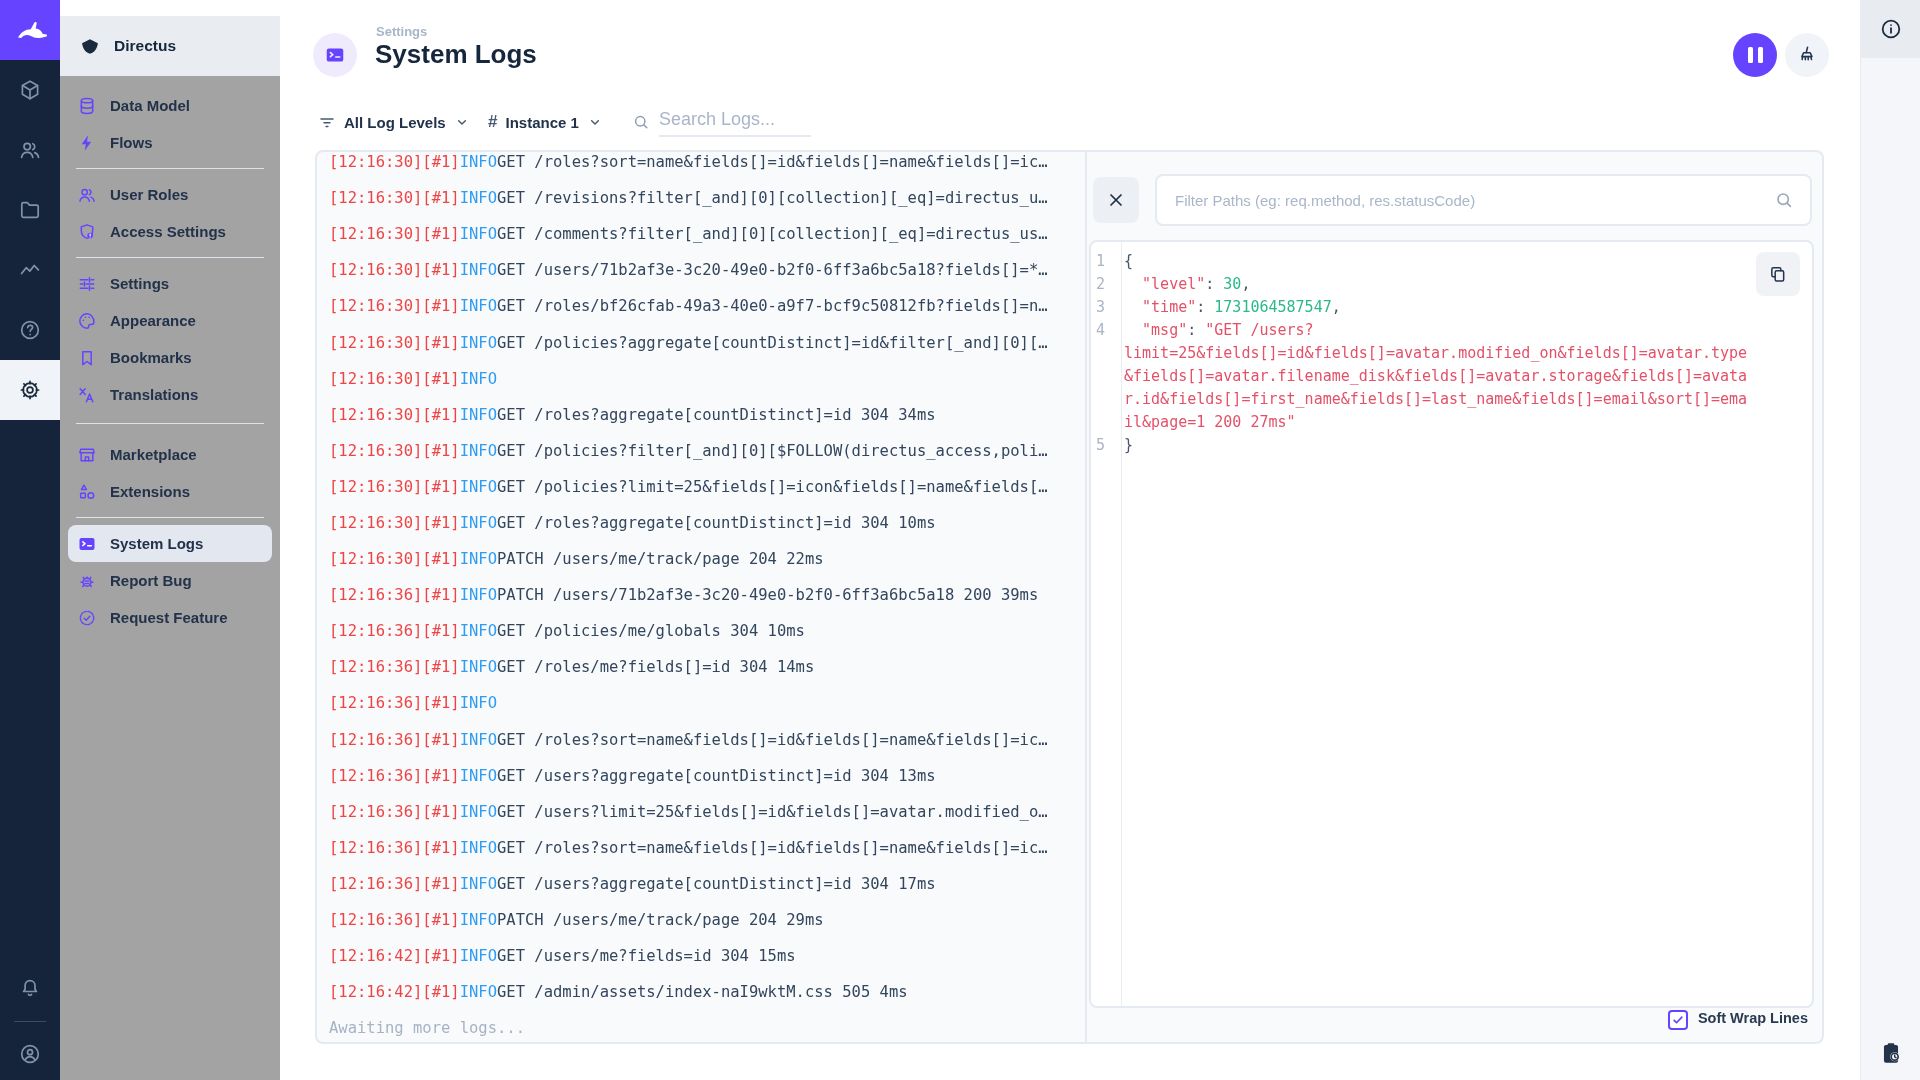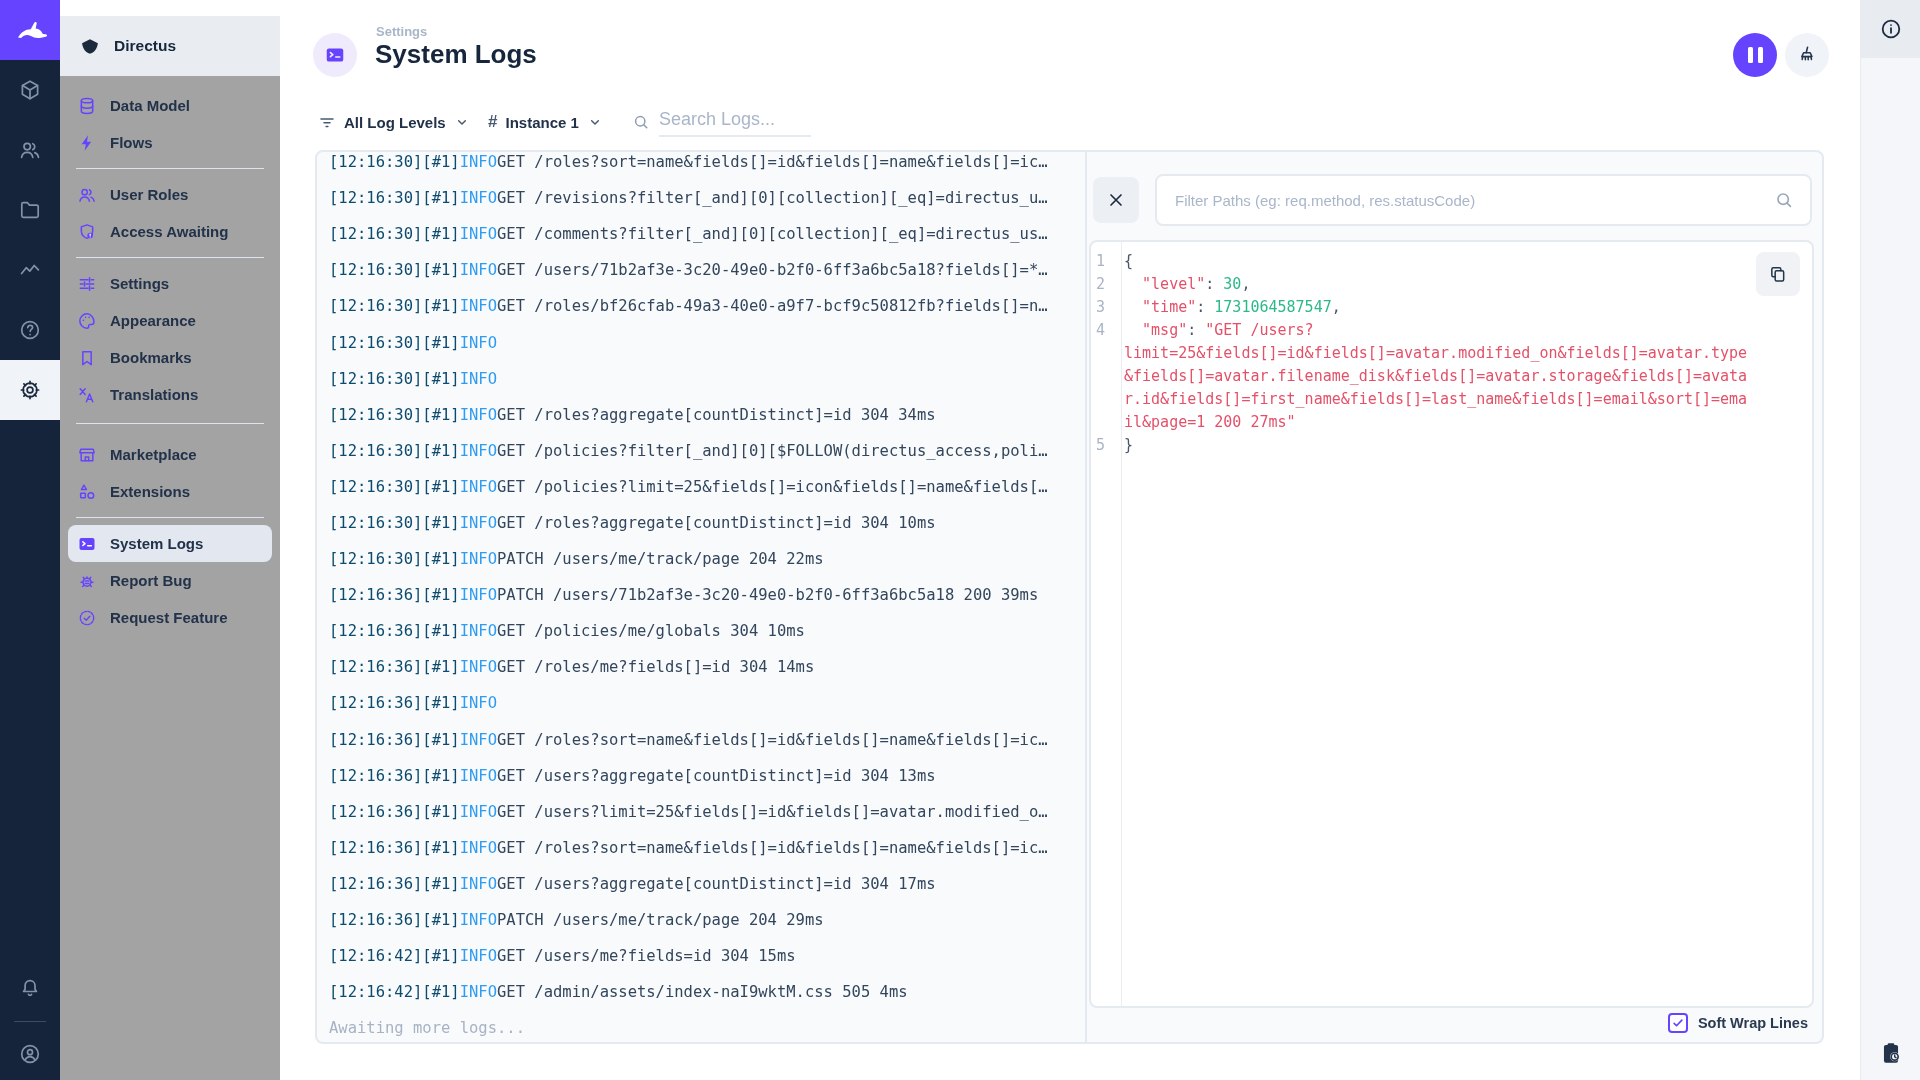--- a/index.html
+++ b/index.html
@@ -43,21 +43,21 @@
   .hash{font-size:17px;font-weight:600;color:#48596E;}
   .f-search{position:absolute;left:352px;top:107px;height:30px;display:flex;align-items:center;gap:9px;color:#8D9DB2;}
   .f-search input{width:152px;border:none;border-bottom:2px solid #E5EAF1;background:transparent;outline:none;font-family:"Liberation Sans",sans-serif;font-size:18px;font-weight:500;color:#22324A;padding:2px 0 5px;}
   .f-search input::placeholder{color:#A9B6C9;}
 
   
   .panel{position:absolute;left:35px;top:150px;width:1509px;height:894px;border:2px solid #E5EAF1;border-radius:8px;background:#F8FAFC;overflow:hidden;}
   .loglist{position:absolute;left:0;top:0;width:768px;height:100%;padding-left:12px;overflow:hidden;}
   .loglist-inner{margin-top:-8px;}
   .log-row{height:36.1px;display:flex;align-items:center;font-family:"DejaVu Sans Mono",monospace;font-size:15.5px;color:#33465C;white-space:pre;overflow:hidden;cursor:pointer;}
-  .log-row .lt,.log-row .lp{color:#0c4a6e;}
+  .log-row .lt,.log-row .lp{color:#ef4444;}
   .log-row .ll{color:#2F9CF1;}
   .log-footer{height:36.1px;display:flex;align-items:center;font-family:"DejaVu Sans Mono",monospace;font-size:15.5px;color:#A7B3C4;}
   .vdiv{position:absolute;left:768px;top:0;width:2px;height:100%;background:#E5EAF1;}
 
   
   .detail{position:absolute;left:770px;top:0;right:0;bottom:0;}
   .close-btn{position:absolute;left:6px;top:25px;width:46px;height:46px;border-radius:8px;background:#ECEFF4;display:flex;align-items:center;justify-content:center;color:#1B2A3D;cursor:pointer;}
   .filter-box{position:absolute;left:68px;top:22px;right:10px;height:52px;background:#fff;border:2px solid #E5EAF1;border-radius:8px;display:flex;align-items:center;}
   .filter-box input{flex:1;border:none;outline:none;background:transparent;padding:0 12px 0 18px;font-family:"Liberation Sans",sans-serif;font-size:15px;color:#3b82f6;}
   .filter-box input::placeholder{color:#A9B6C9;}
@@ -66,21 +66,21 @@
   .gutter-sep{position:absolute;left:30px;top:0;bottom:0;width:1px;background:#EAEEF3;}
   .code-rows{position:absolute;left:0;top:8px;right:0;font-family:"DejaVu Sans Mono",monospace;font-size:15px;line-height:23px;}
   .code-row{display:flex;}
   .gut{width:22px;padding-right:8px;text-align:right;color:#A9B4C5;flex:none;}
   .ct{flex:1;padding:0 60px 0 11px;white-space:pre-wrap;overflow-wrap:break-word;word-break:break-word;color:#47566B;}
   .seg-key{color:#E35169;}
   .seg-string{color:#E35169;}
   .seg-number{color:#2BB98A;}
   .seg-punct{color:#47566B;}
   .copy-btn{position:absolute;right:12px;top:10px;width:44px;height:44px;border-radius:8px;background:#F0F2F6;display:flex;align-items:center;justify-content:center;color:#22334A;cursor:pointer;}
-  .softwrap{position:absolute;right:14px;bottom:6px;height:26px;display:flex;align-items:center;gap:10px;font-size:14.5px;font-weight:600;color:#2A3A50;}
+  .softwrap{position:absolute;right:14px;bottom:6px;height:26px;display:flex;gap:10px;font-size:14.5px;font-weight:600;color:#2A3A50;}
   .checkbox{width:20px;height:20px;border:2px solid #6644FF;border-radius:4px;background:#fff;display:flex;align-items:center;justify-content:center;cursor:pointer;}
 
   
   .rail{position:absolute;left:1860px;top:0;width:60px;height:1080px;background:#F4F6F9;border-left:1px solid #E8ECF1;}
   .rail-top{height:58px;background:#E8ECF1;display:flex;align-items:center;justify-content:center;color:#1B2B42;cursor:pointer;}
   .rail-clip{position:absolute;left:0;bottom:14px;width:60px;display:flex;justify-content:center;color:#22334A;cursor:pointer;}
 </style>
 </head>
 <body>
 
@@ -180,21 +180,21 @@
           </svg>
         <span>User Roles</span>
       </div>
       <div class="nav-item">
         <svg viewBox="0 0 24 24" fill="none" stroke="currentColor" stroke-width="1.8" stroke-linecap="round" stroke-linejoin="round">
             <path d="M12 3.4l6.8 2.4v4.8c0 4.3-2.9 7.6-6.8 9-3.9-1.4-6.8-4.7-6.8-9V5.8L12 3.4z"></path>
             <circle cx="15.8" cy="16.2" r="3.4" fill="currentColor" stroke="none"></circle>
             <path d="M15.8 14.6v1.9" stroke="#F0F3F7" stroke-width="1.5"></path>
             <circle cx="15.8" cy="18" r=".7" fill="#F0F3F7" stroke="none"></circle>
           </svg>
-        <span>Access Awaiting</span>
+        <span>Access Settings</span>
       </div>
       <div class="nav-div"></div>
 
       <div class="nav-item">
         <svg viewBox="0 0 24 24" fill="none" stroke="currentColor" stroke-width="1.8" stroke-linecap="round">
             <path d="M4 7h9M17 7h3M15 4.5v5M4 12h3M11 12h9M9 9.5v5M4 17h9M17 17h3M15 14.5v5"></path>
           </svg>
         <span>Settings</span>
       </div>
       <div class="nav-item">
@@ -312,21 +312,21 @@
     </div>
 
     <div class="panel">
       <div class="loglist">
         <div class="loglist-inner" id="log-rows">
             <div class="log-row"><span class="lt">[12:16:30]</span> <span class="lp">[#1]</span> <span class="ll">INFO</span> <span class="lm">GET /roles?sort=name&amp;fields[]=id&amp;fields[]=name&amp;fields[]=ic…</span></div>
             <div class="log-row"><span class="lt">[12:16:30]</span> <span class="lp">[#1]</span> <span class="ll">INFO</span> <span class="lm">GET /revisions?filter[_and][0][collection][_eq]=directus_u…</span></div>
             <div class="log-row"><span class="lt">[12:16:30]</span> <span class="lp">[#1]</span> <span class="ll">INFO</span> <span class="lm">GET /comments?filter[_and][0][collection][_eq]=directus_us…</span></div>
             <div class="log-row"><span class="lt">[12:16:30]</span> <span class="lp">[#1]</span> <span class="ll">INFO</span> <span class="lm">GET /users/71b2af3e-3c20-49e0-b2f0-6ff3a6bc5a18?fields[]=*…</span></div>
             <div class="log-row"><span class="lt">[12:16:30]</span> <span class="lp">[#1]</span> <span class="ll">INFO</span> <span class="lm">GET /roles/bf26cfab-49a3-40e0-a9f7-bcf9c50812fb?fields[]=n…</span></div>
-            <div class="log-row"><span class="lt">[12:16:30]</span> <span class="lp">[#1]</span> <span class="ll">INFO</span> </div>
+            <div class="log-row"><span class="lt">[12:16:30]</span> <span class="lp">[#1]</span> <span class="ll">INFO</span> <span class="lm">GET /policies?aggregate[countDistinct]=id&amp;filter[_and][0][…</span></div>
             <div class="log-row"><span class="lt">[12:16:30]</span> <span class="lp">[#1]</span> <span class="ll">INFO</span> </div>
             <div class="log-row"><span class="lt">[12:16:30]</span> <span class="lp">[#1]</span> <span class="ll">INFO</span> <span class="lm">GET /roles?aggregate[countDistinct]=id 304 34ms</span></div>
             <div class="log-row"><span class="lt">[12:16:30]</span> <span class="lp">[#1]</span> <span class="ll">INFO</span> <span class="lm">GET /policies?filter[_and][0][$FOLLOW(directus_access,poli…</span></div>
             <div class="log-row"><span class="lt">[12:16:30]</span> <span class="lp">[#1]</span> <span class="ll">INFO</span> <span class="lm">GET /policies?limit=25&amp;fields[]=icon&amp;fields[]=name&amp;fields[…</span></div>
             <div class="log-row"><span class="lt">[12:16:30]</span> <span class="lp">[#1]</span> <span class="ll">INFO</span> <span class="lm">GET /roles?aggregate[countDistinct]=id 304 10ms</span></div>
             <div class="log-row"><span class="lt">[12:16:30]</span> <span class="lp">[#1]</span> <span class="ll">INFO</span> <span class="lm">PATCH /users/me/track/page 204 22ms</span></div>
             <div class="log-row"><span class="lt">[12:16:36]</span> <span class="lp">[#1]</span> <span class="ll">INFO</span> <span class="lm">PATCH /users/71b2af3e-3c20-49e0-b2f0-6ff3a6bc5a18 200 39ms</span></div>
             <div class="log-row"><span class="lt">[12:16:36]</span> <span class="lp">[#1]</span> <span class="ll">INFO</span> <span class="lm">GET /policies/me/globals 304 10ms</span></div>
             <div class="log-row"><span class="lt">[12:16:36]</span> <span class="lp">[#1]</span> <span class="ll">INFO</span> <span class="lm">GET /roles/me?fields[]=id 304 14ms</span></div>
             <div class="log-row"><span class="lt">[12:16:36]</span> <span class="lp">[#1]</span> <span class="ll">INFO</span> </div>

